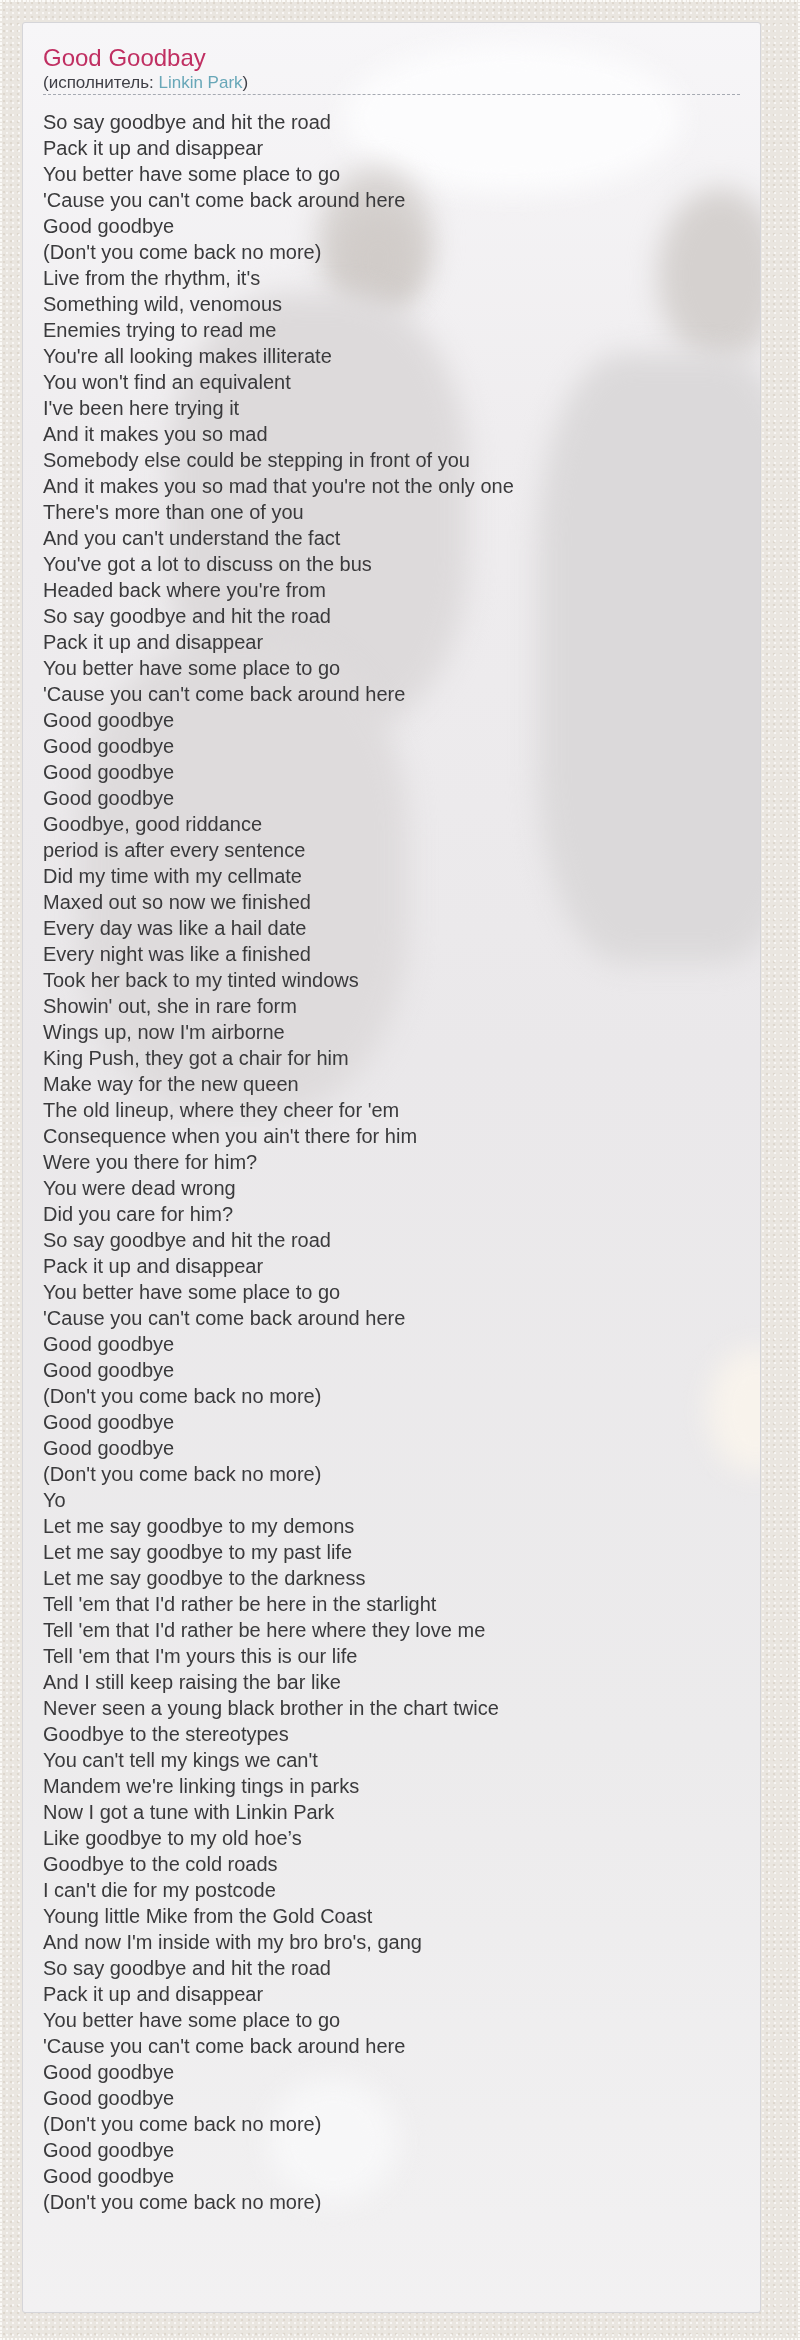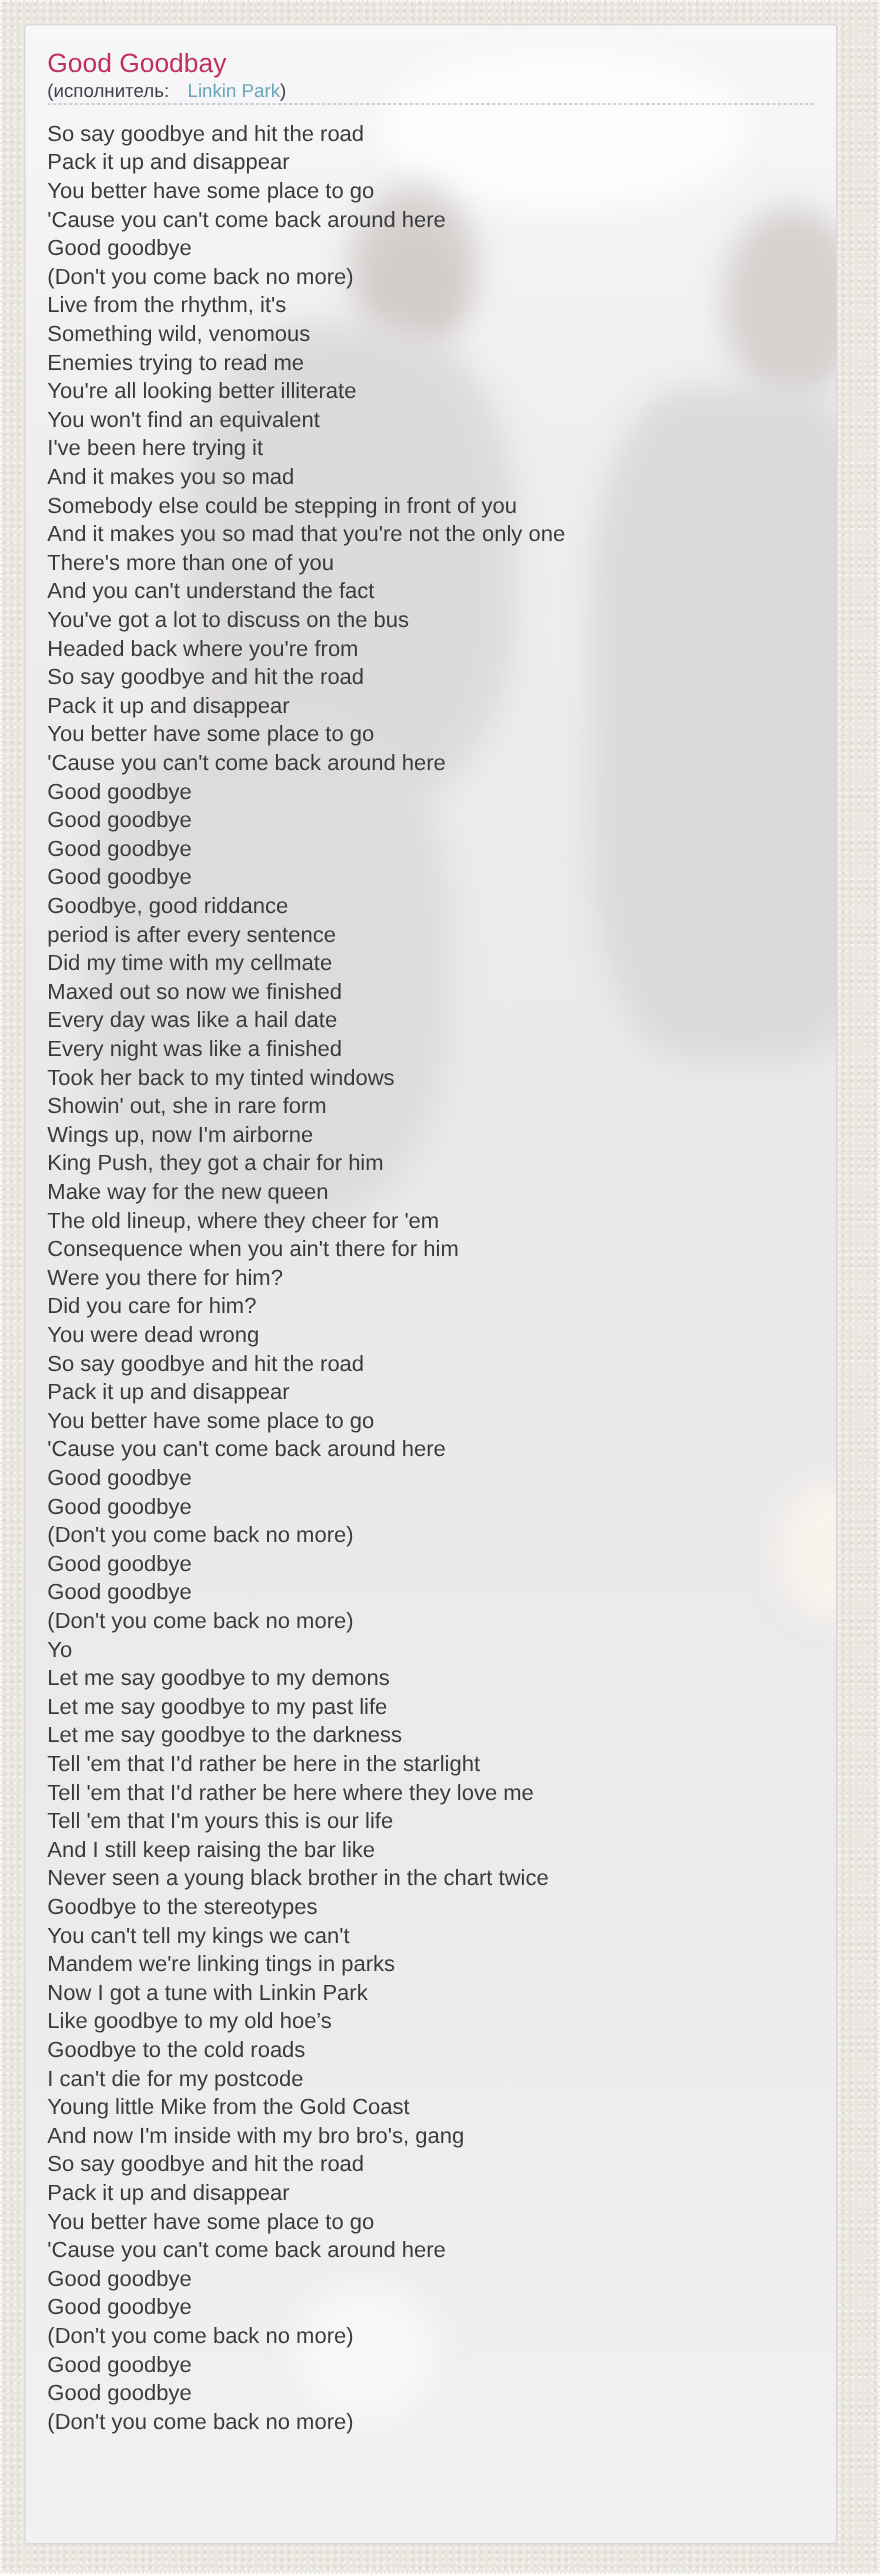--- a/index.html
+++ b/index.html
@@ -49,21 +49,21 @@
     margin: 0;
     font-size: 24px; line-height: 29px;
     font-weight: 400;
     color: #c02f62;
   }
   .artist-line {
     font-size: 17px; line-height: 22px;
     color: #3f3f46;
     border-bottom: 1px dashed #a6aab2;
   }
-  .artist-link { color: #68a7b8; text-decoration: none; cursor: pointer; margin-left: 12px; }
+  .artist-link { color: #68a7b8; text-decoration: none; cursor: pointer; }
   .lyrics { margin-top: 14px; }
   .lyric-line {
     font-size: 20px; line-height: 26px;
     color: #3a3a3c;
     white-space: pre-wrap;
   }
 </style>
 </head>
 <body>
 
@@ -89,21 +89,21 @@
     <div class="lyrics">
         <div class="lyric-line">So say goodbye and hit the road</div>
         <div class="lyric-line">Pack it up and disappear</div>
         <div class="lyric-line">You better have some place to go</div>
         <div class="lyric-line">'Cause you can't come back around here</div>
         <div class="lyric-line">Good goodbye</div>
         <div class="lyric-line">(Don't you come back no more)</div>
         <div class="lyric-line">Live from the rhythm, it's</div>
         <div class="lyric-line">Something wild, venomous</div>
         <div class="lyric-line">Enemies trying to read me</div>
-        <div class="lyric-line">You're all looking better illiterate</div>
+        <div class="lyric-line">You're all looking makes illiterate</div>
         <div class="lyric-line">You won't find an equivalent</div>
         <div class="lyric-line">I've been here trying it</div>
         <div class="lyric-line">And it makes you so mad</div>
         <div class="lyric-line">Somebody else could be stepping in front of you</div>
         <div class="lyric-line">And it makes you so mad that you're not the only one</div>
         <div class="lyric-line">There's more than one of you</div>
         <div class="lyric-line">And you can't understand the fact</div>
         <div class="lyric-line">You've got a lot to discuss on the bus</div>
         <div class="lyric-line">Headed back where you're from</div>
         <div class="lyric-line">So say goodbye and hit the road</div>
@@ -121,22 +121,22 @@
         <div class="lyric-line">Every day was like a hail date</div>
         <div class="lyric-line">Every night was like a finished</div>
         <div class="lyric-line">Took her back to my tinted windows</div>
         <div class="lyric-line">Showin' out, she in rare form</div>
         <div class="lyric-line">Wings up, now I'm airborne</div>
         <div class="lyric-line">King Push, they got a chair for him</div>
         <div class="lyric-line">Make way for the new queen</div>
         <div class="lyric-line">The old lineup, where they cheer for 'em</div>
         <div class="lyric-line">Consequence when you ain't there for him</div>
         <div class="lyric-line">Were you there for him?</div>
+        <div class="lyric-line">You were dead wrong</div>
         <div class="lyric-line">Did you care for him?</div>
-        <div class="lyric-line">You were dead wrong</div>
         <div class="lyric-line">So say goodbye and hit the road</div>
         <div class="lyric-line">Pack it up and disappear</div>
         <div class="lyric-line">You better have some place to go</div>
         <div class="lyric-line">'Cause you can't come back around here</div>
         <div class="lyric-line">Good goodbye</div>
         <div class="lyric-line">Good goodbye</div>
         <div class="lyric-line">(Don't you come back no more)</div>
         <div class="lyric-line">Good goodbye</div>
         <div class="lyric-line">Good goodbye</div>
         <div class="lyric-line">(Don't you come back no more)</div>

